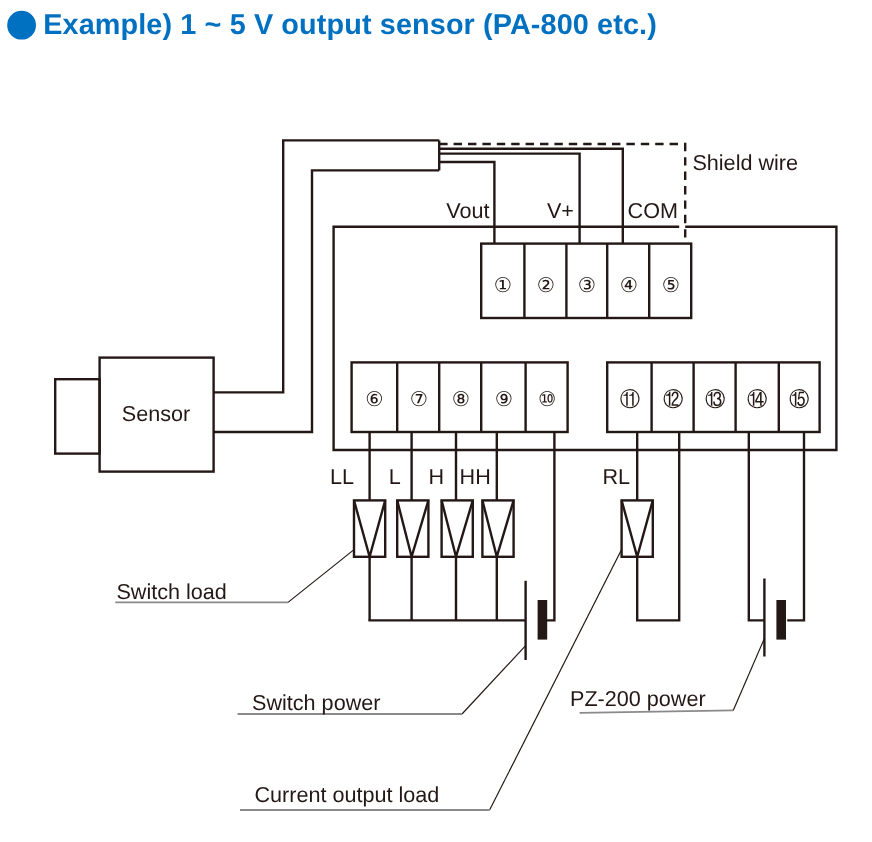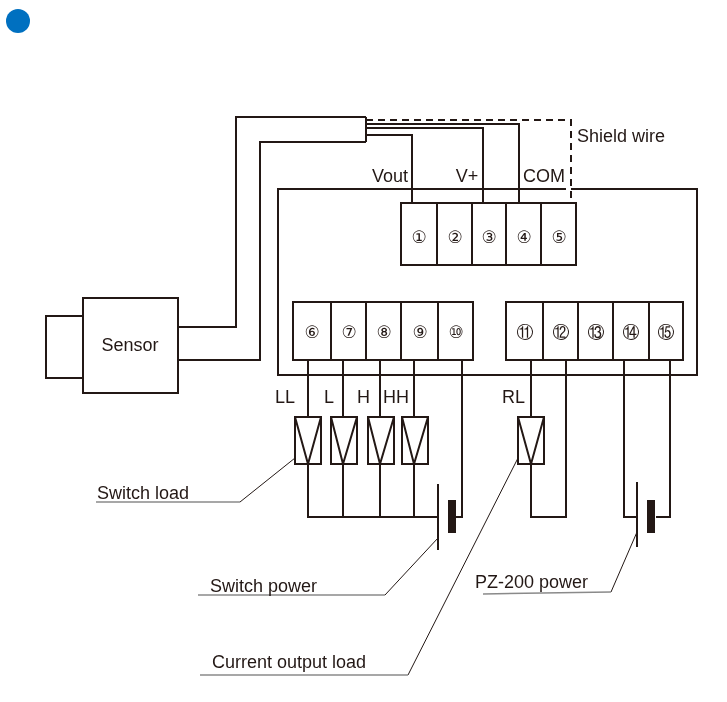--- a/index.html
+++ b/index.html
@@ -12,20 +12,21 @@
   .num { font-family:"DejaVu Sans", sans-serif; font-size:17px; fill:#231815; }
   .w { stroke:#231815; stroke-width:2; fill:none; }
   .thin { stroke:#231815; stroke-width:1; fill:none; }
   .ul { stroke:#8a8a8a; stroke-width:1.5; }
 </style>
 </head>
 <body>
 
 <div class="title">
   <span class="dot"></span>
+  <span class="txt">Example) 1 ~ 5 V output sensor (PA-800 etc.)</span>
 </div>
 
 <svg width="727" height="702" viewBox="0 0 727 702">
 
   <g>
     <rect x="46" y="316" width="37" height="62" class="w"></rect>
     <rect x="83" y="298" width="95" height="95" class="w" fill="#fff"></rect>
     <text x="130" y="351" text-anchor="middle" class="lbl">Sensor</text>
   </g>
 

